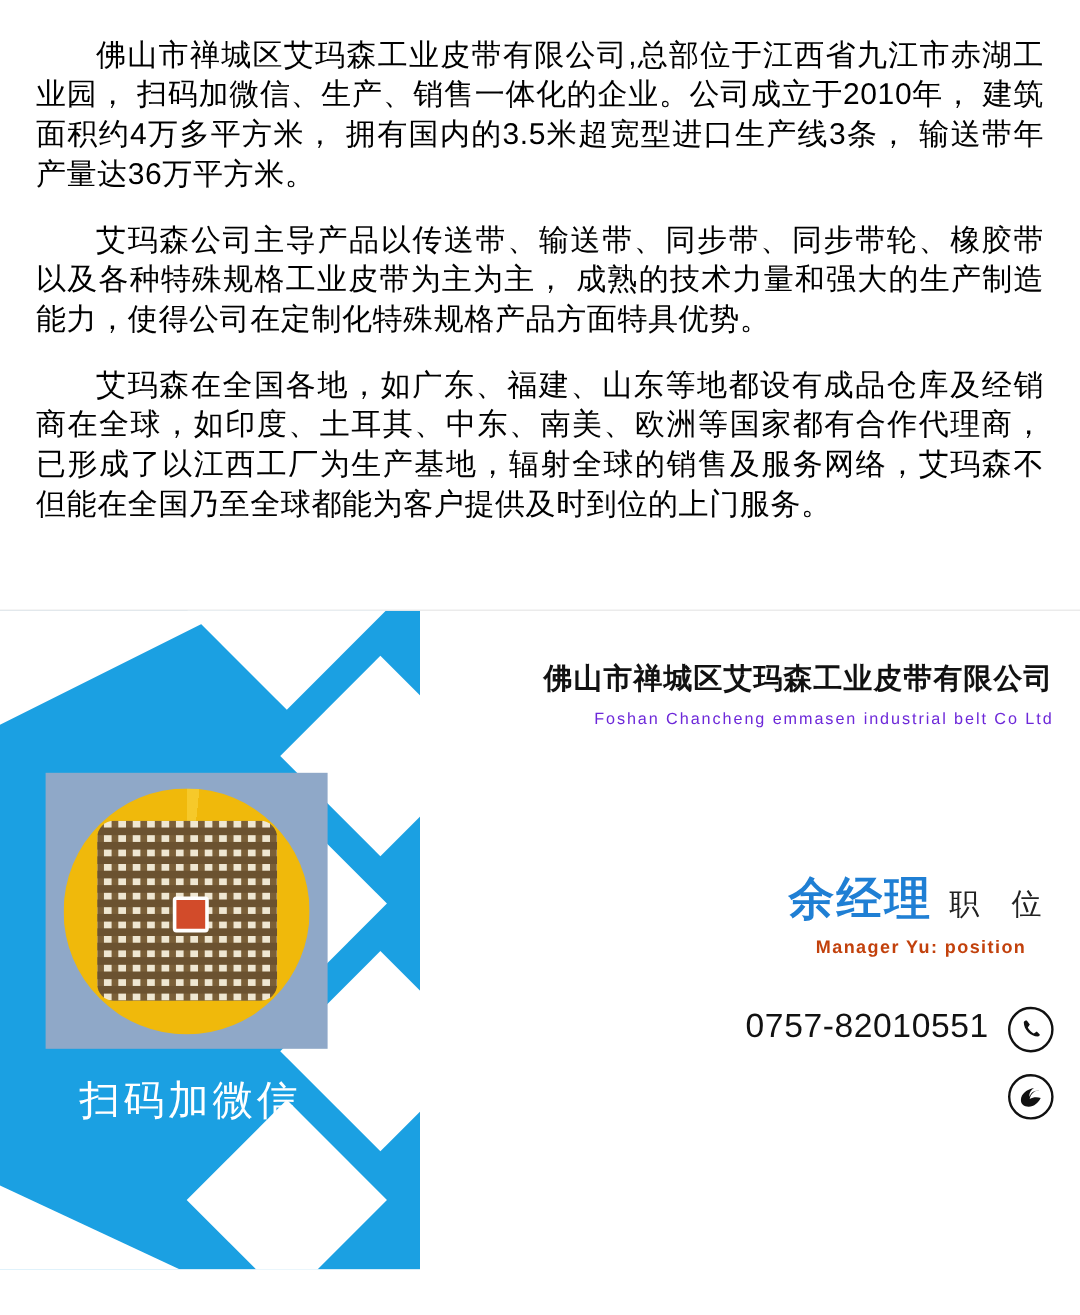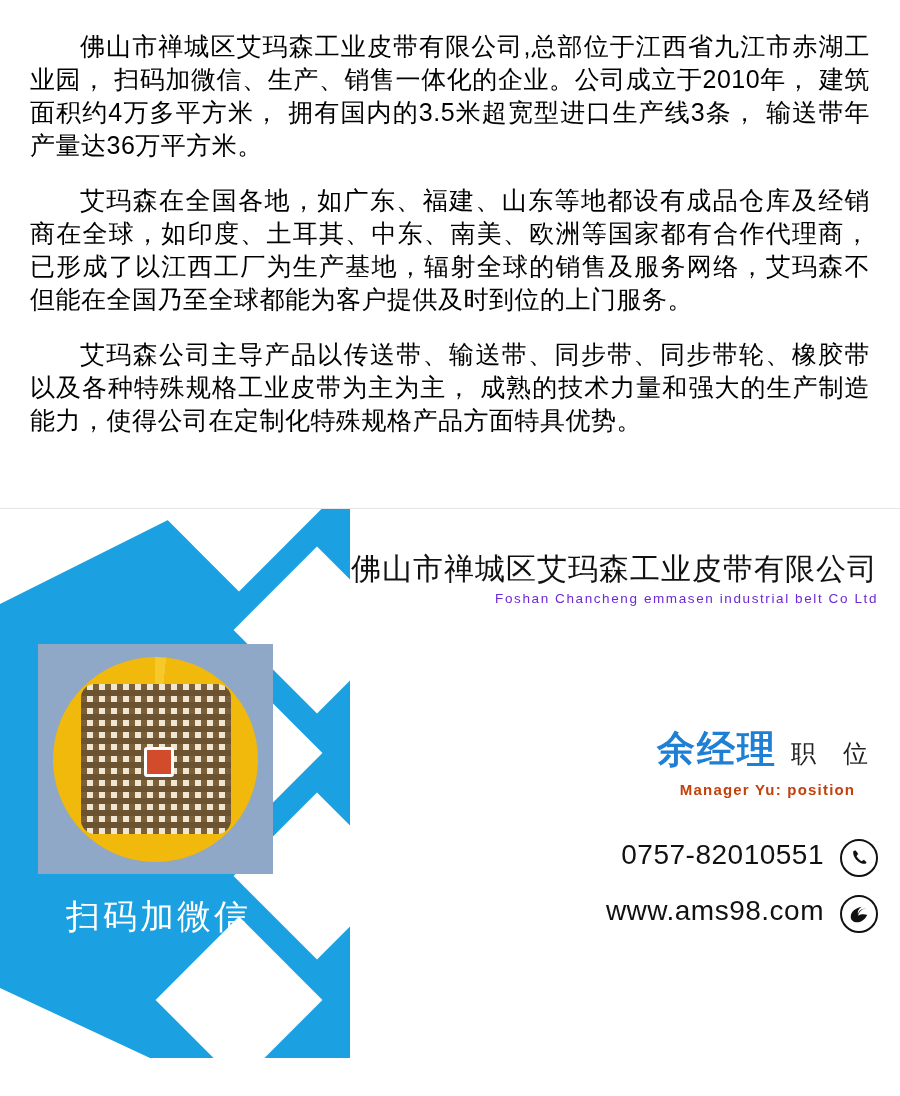--- a/index.html
+++ b/index.html
@@ -141,22 +141,22 @@
     position: absolute;
     left: 360px;
     top: 0;
     width: 540px;
     height: 100%;
   }
   .co-name {
     position: absolute;
     right: 22px;
     top: 40px;
-    font-size: 30px;
-    font-weight: normal;
+    font-size: 24px;
+    font-weight: bold;
     color: #111;
     letter-spacing: 1px;
     white-space: nowrap;
   }
   .co-name-en {
     position: absolute;
     right: 22px;
     top: 82px;
     font-size: 13.5px;
     color: #6d28d9;
@@ -233,22 +233,22 @@
     width: 900px;
     height: 38px;
     background: #ffffff;
   }
 </style>
 </head>
 <body>
 
 <div class="article">
   <p>佛山市禅城区艾玛森工业皮带有限公司,总部位于江西省九江市赤湖工业园， 扫码加微信、生产、销售一体化的企业。公司成立于2010年， 建筑面积约4万多平方米， 拥有国内的3.5米超宽型进口生产线3条， 输送带年产量达36万平方米。</p>
+  <p>艾玛森公司主导产品以传送带、输送带、同步带、同步带轮、橡胶带以及各种特殊规格工业皮带为主为主， 成熟的技术力量和强大的生产制造能力，使得公司在定制化特殊规格产品方面特具优势。</p>
   <p>艾玛森在全国各地，如广东、福建、山东等地都设有成品仓库及经销商在全球，如印度、土耳其、中东、南美、欧洲等国家都有合作代理商，已形成了以江西工厂为生产基地，辐射全球的销售及服务网络，艾玛森不但能在全国乃至全球都能为客户提供及时到位的上门服务。</p>
-  <p>艾玛森公司主导产品以传送带、输送带、同步带、同步带轮、橡胶带以及各种特殊规格工业皮带为主为主， 成熟的技术力量和强大的生产制造能力，使得公司在定制化特殊规格产品方面特具优势。</p>
 </div>
 
 <div class="card">
 
   <div class="card-blue">
     <div class="wedge-top"></div>
     <div class="wedge-bottom"></div>
   </div>
 
   <div class="diamond d1"></div>
@@ -281,21 +281,20 @@
       <div class="contact-row">
         <span class="contact-text">0757-82010551</span>
         <span class="ico">
           <svg width="20" height="20" viewBox="0 0 24 24">
             <path d="M7 3c-1 0-2 1-2 2 0 7 7 14 14 14 1 0 2-1 2-2l-3-3-3 2c-2-1-5-4-6-6l2-3-3-4z" fill="#111"></path>
           </svg>
         </span>
       </div>
 
       <div class="contact-row">
-        <span class="contact-text">www.ams98.com</span>
         <span class="ico">
           <svg width="22" height="22" viewBox="0 0 24 24">
             <path d="M21 13c-3-1-7-1-10 1 1-5 5-8 9-8-3 0-8 1-9 6-1-3 1-6 4-8C9 5 3 9 3 15c0 4 3 6 7 6 5 0 9-4 11-8z" fill="#111"></path>
           </svg>
         </span>
       </div>
 
 
 
     </div>

